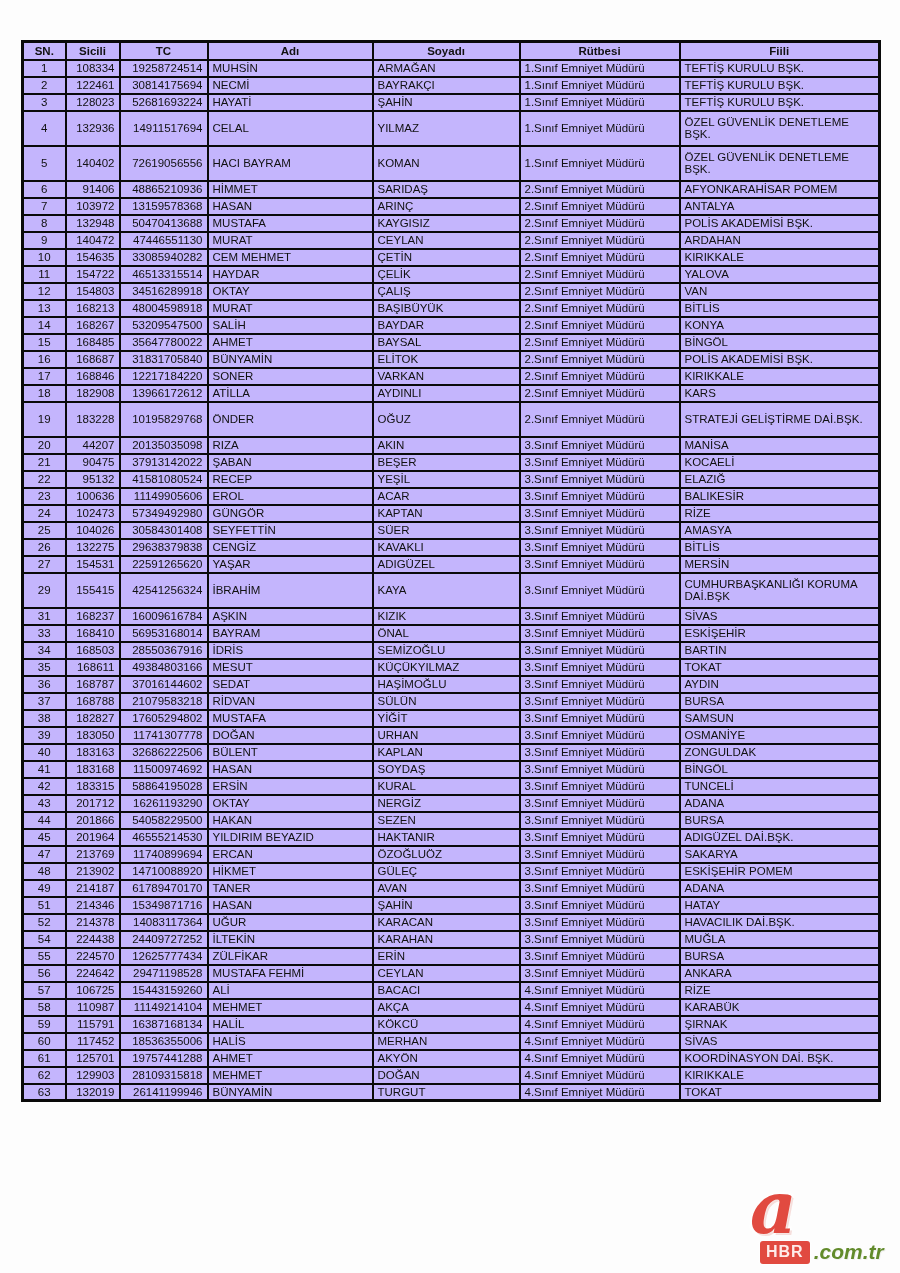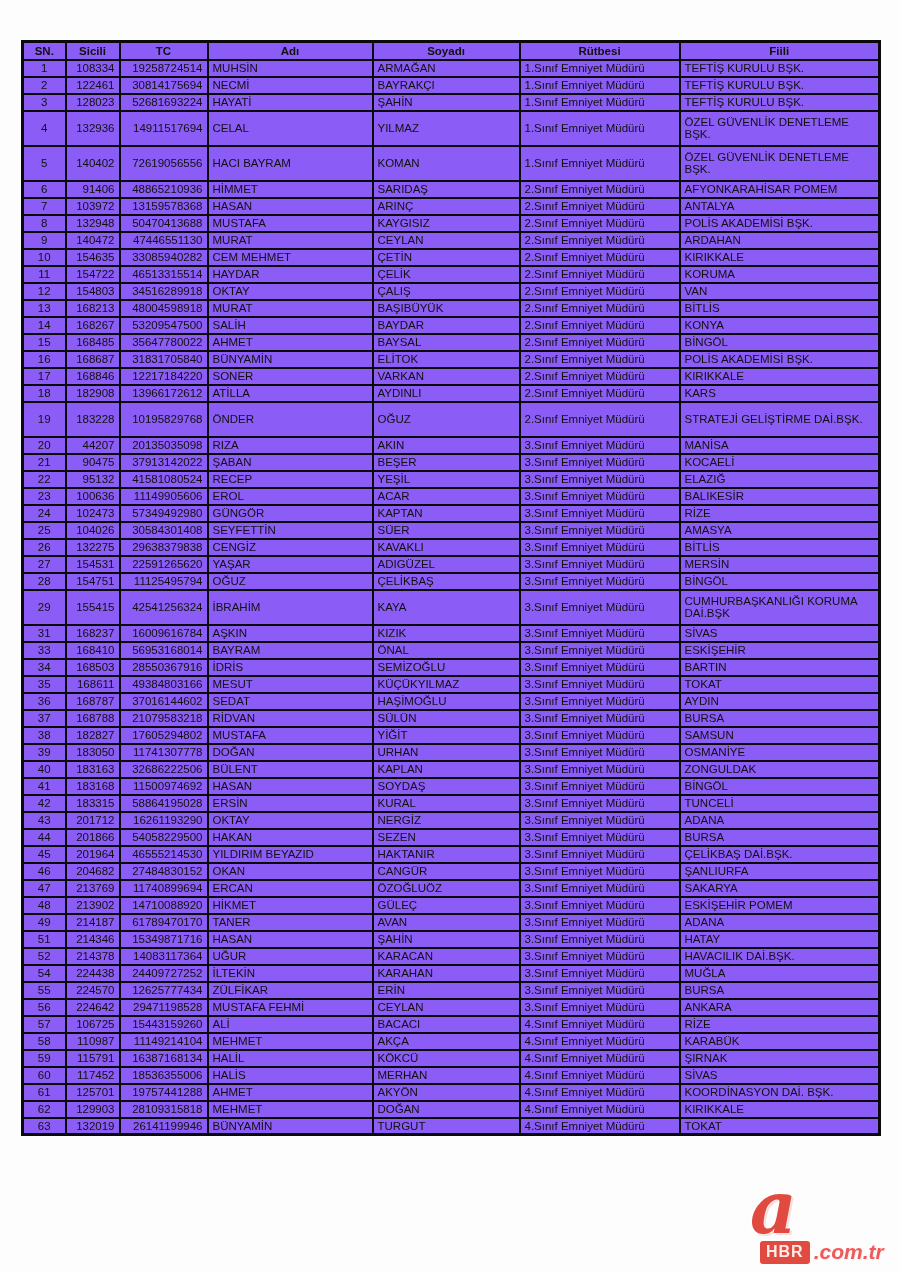--- a/index.html
+++ b/index.html
@@ -18,21 +18,21 @@
     width: 900px; height: 1273px;
     background: #fdfdfd;
   }
   table.roster {
     position: absolute;
     left: 21px;
     top: 40px;
     width: 857px;
     border-collapse: collapse;
     table-layout: fixed;
-    background: #8b5cf6;
+    background: #c4b5fd;
   }
   table.roster, table.roster th, table.roster td {
     border: 2px solid #0a0a0a;
   }
   table.roster { border-width: 3px; }
   table.roster th {
     font-size: 11.5px;
     font-weight: bold;
     text-align: center;
     height: 18px;
@@ -216,21 +216,21 @@
           <td class="c5">2.Sınıf Emniyet Müdürü</td>
           <td class="c6">KIRIKKALE</td>
         </tr>
         <tr>
           <td class="c0">11</td>
           <td class="c1">154722</td>
           <td class="c2">46513315514</td>
           <td class="c3">HAYDAR</td>
           <td class="c4">ÇELİK</td>
           <td class="c5">2.Sınıf Emniyet Müdürü</td>
-          <td class="c6">KORUMA</td>
+          <td class="c6">YALOVA</td>
         </tr>
         <tr>
           <td class="c0">12</td>
           <td class="c1">154803</td>
           <td class="c2">34516289918</td>
           <td class="c3">OKTAY</td>
           <td class="c4">ÇALIŞ</td>
           <td class="c5">2.Sınıf Emniyet Müdürü</td>
           <td class="c6">VAN</td>
         </tr>
@@ -362,29 +362,20 @@
         </tr>
         <tr>
           <td class="c0">27</td>
           <td class="c1">154531</td>
           <td class="c2">22591265620</td>
           <td class="c3">YAŞAR</td>
           <td class="c4">ADIGÜZEL</td>
           <td class="c5">3.Sınıf Emniyet Müdürü</td>
           <td class="c6">MERSİN</td>
         </tr>
-        <tr>
-          <td class="c0">28</td>
-          <td class="c1">154751</td>
-          <td class="c2">11125495794</td>
-          <td class="c3">OĞUZ</td>
-          <td class="c4">ÇELİKBAŞ</td>
-          <td class="c5">3.Sınıf Emniyet Müdürü</td>
-          <td class="c6">BİNGÖL</td>
-        </tr>
         <tr class="tall">
           <td class="c0">29</td>
           <td class="c1">155415</td>
           <td class="c2">42541256324</td>
           <td class="c3">İBRAHİM</td>
           <td class="c4">KAYA</td>
           <td class="c5">3.Sınıf Emniyet Müdürü</td>
           <td class="c6">CUMHURBAŞKANLIĞI KORUMA DAİ.BŞK</td>
         </tr>
         <tr>
@@ -504,30 +495,21 @@
           <td class="c5">3.Sınıf Emniyet Müdürü</td>
           <td class="c6">BURSA</td>
         </tr>
         <tr>
           <td class="c0">45</td>
           <td class="c1">201964</td>
           <td class="c2">46555214530</td>
           <td class="c3">YILDIRIM BEYAZID</td>
           <td class="c4">HAKTANIR</td>
           <td class="c5">3.Sınıf Emniyet Müdürü</td>
-          <td class="c6">ÇELİKBAŞ DAİ.BŞK.</td>
-        </tr>
-        <tr>
-          <td class="c0">46</td>
-          <td class="c1">204682</td>
-          <td class="c2">27484830152</td>
-          <td class="c3">OKAN</td>
-          <td class="c4">CANGÜR</td>
-          <td class="c5">3.Sınıf Emniyet Müdürü</td>
-          <td class="c6">ŞANLIURFA</td>
+          <td class="c6">ADIGÜZEL DAİ.BŞK.</td>
         </tr>
         <tr>
           <td class="c0">47</td>
           <td class="c1">213769</td>
           <td class="c2">11740899694</td>
           <td class="c3">ERCAN</td>
           <td class="c4">ÖZOĞLUÖZ</td>
           <td class="c5">3.Sınıf Emniyet Müdürü</td>
           <td class="c6">SAKARYA</td>
         </tr>
@@ -657,17 +639,17 @@
           <td class="c5">4.Sınıf Emniyet Müdürü</td>
           <td class="c6">TOKAT</td>
         </tr>
       </tbody>
   </table>
 
   <div class="watermark">
     <div class="wm-letter" style="color: rgb(222, 50, 38);">a</div>
     <div class="wm-row">
       <span class="wm-hbr" style="background: rgb(222, 50, 38);">HBR</span>
-      <span class="wm-suffix" style="color: #ef4444;">.com.tr</span>
+      <span class="wm-suffix" style="color: #4d7c0f;">.com.tr</span>
     </div>
   </div>
 
 </div>
 
 </body></html>

